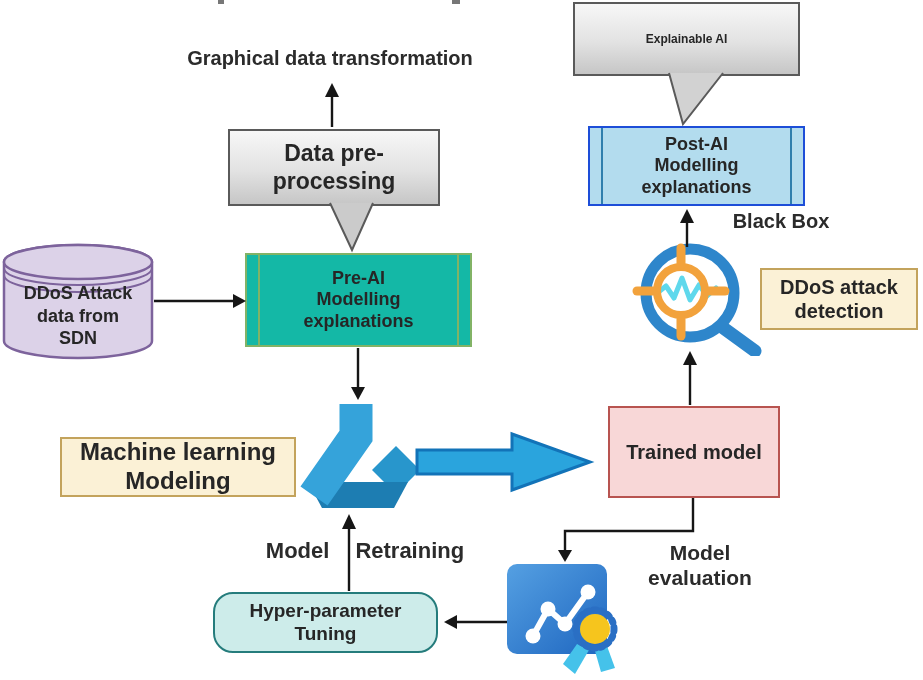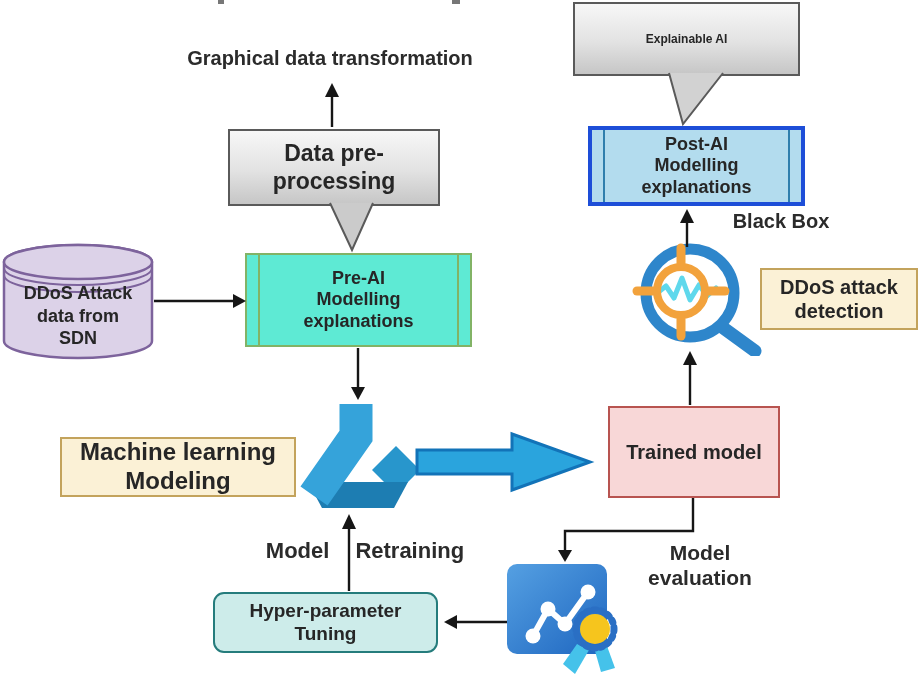--- a/index.html
+++ b/index.html
@@ -18,27 +18,27 @@
   .callout{
     background:linear-gradient(180deg,#f7f7f7 0%,#e2e2e2 55%,#c6c6c6 100%);
     border:2px solid #5a5a5a;
   }
   
   .sidebars::before,.sidebars::after{
     content:"";position:absolute;top:0;bottom:0;width:2px;
   }
   .sidebars::before{left:11px;}
   .sidebars::after{right:11px;}
-  .green-box{background:#5eead4;border:2px solid #82b366;}
+  .green-box{background:#14b8a6;border:2px solid #82b366;}
   .green-box::before,.green-box::after{background:#82b366;}
-  .blue-box{background:#b3dcee;border:4px solid #1d4ed8;}
+  .blue-box{background:#b3dcee;border:2px solid #1d4ed8;}
   .blue-box::before,.blue-box::after{background:#2f7fad;}
   .cream-box{background:#fbf1d6;border:2px solid #c3a35c;}
   .pink-box{background:#f8d7d7;border:2px solid #b85450;}
-  .teal-box{background:#cdecea;border:2.5px solid #257c7c;border-radius:11px;}
+  .teal-box{background:#cdecea;border:2.5px solid #257c7c;border-radius:20px;}
   svg{display:block;}
   .overlay{pointer-events:none;}
 </style>
 </head>
 <body>
 
 <div id="canvas">
 
   <div class="abs lbl" style="left:150px;top:47px;width:360px;font-size:20px;">Graphical data transformation</div>
 

